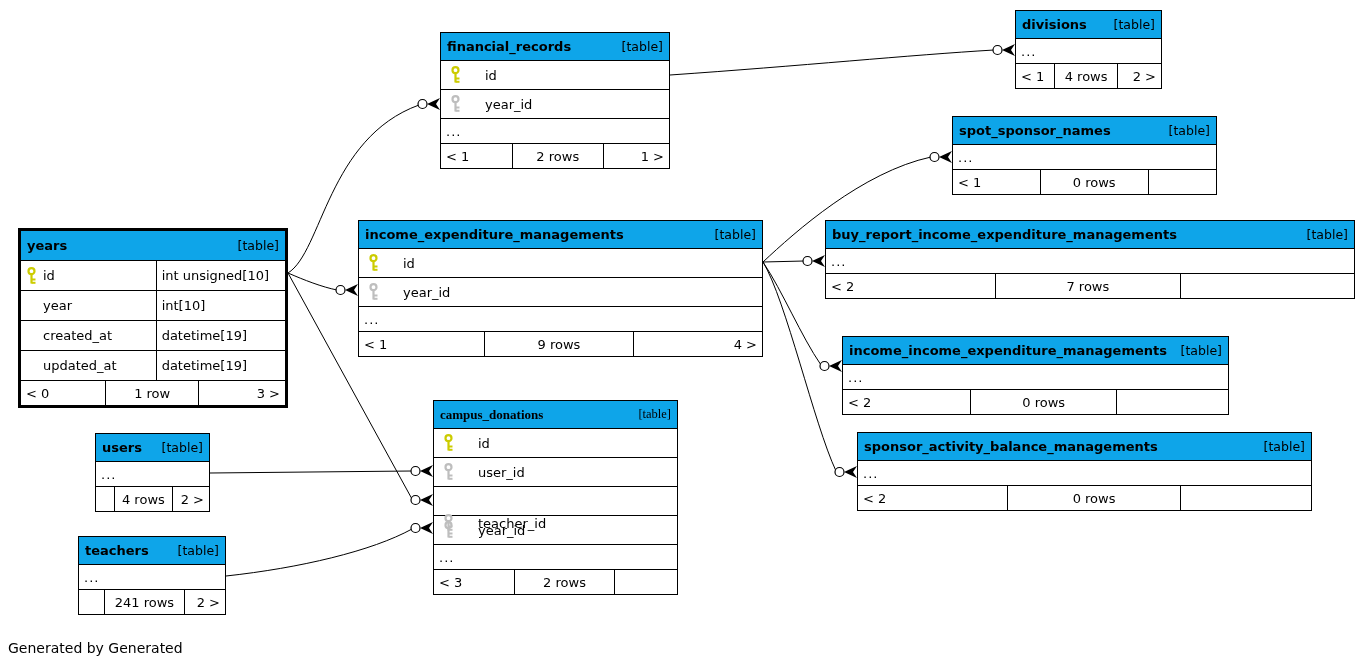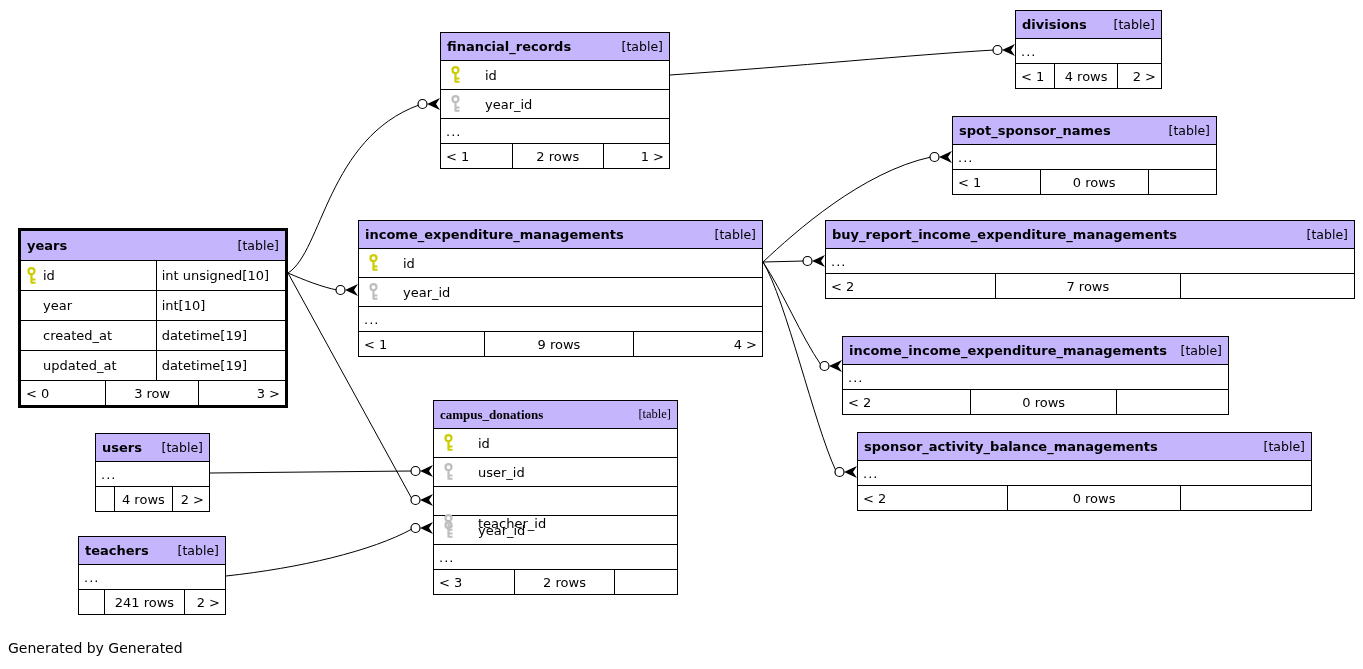--- a/index.html
+++ b/index.html
@@ -3,21 +3,21 @@
 <meta charset="utf-8">
 <style>
   html,body{margin:0;padding:0;background:#fff;}
   #canvas{position:relative;width:1363px;height:669px;background:#fff;overflow:hidden;
           font-family:"DejaVu Sans",sans-serif;color:#000;}
   #edges{position:absolute;left:0;top:0;z-index:1;}
   #tables{position:absolute;left:0;top:0;width:100%;height:100%;z-index:2;pointer-events:none;}
   .tbl{position:absolute;background:#fff;border:1px solid #000;box-sizing:border-box;
        font-size:13px;pointer-events:auto;}
   .tbl.emph{border-width:3px;}
-  .hdr{display:flex;justify-content:space-between;align-items:center;background:#c4b5fd;
+  .hdr{display:flex;justify-content:space-between;align-items:center;background:#0ea5e9;
        border-bottom:1px solid #000;padding:0 6px;box-sizing:border-box;}
   .tname{font-weight:bold;white-space:nowrap;}
   .badge{font-size:12.5px;margin-left:10px;white-space:nowrap;}
   .row{display:flex;align-items:center;border-bottom:1px solid #000;box-sizing:border-box;}
   .keyw{width:11px;height:18px;margin-left:9px;flex:0 0 11px;}
   .keyw.hiddenkey{visibility:hidden;}
   .rname{margin-left:24px;white-space:nowrap;}
   .emph .keyw{margin-left:5px;}
   .emph .rname{margin-left:6px;}
   .ncell{display:flex;align-items:center;height:100%;box-sizing:border-box;}
@@ -211,21 +211,21 @@
                 <line x1="5.5" y1="7.2" x2="5.5" y2="16.5" stroke="#bebebe" stroke-width="2.2"></line>
                 <line x1="5.5" y1="12.5" x2="9.5" y2="12.5" stroke="#bebebe" stroke-width="2"></line>
                 <line x1="5.5" y1="15.8" x2="9.5" y2="15.8" stroke="#bebebe" stroke-width="2"></line>
               </svg></span>
             <span class="rname">updated_at</span>
           </div>
           <div class="tcell">datetime[19]</div>
         </div>
         <div class="frow" style="height: 24px;">
           <div class="fc left" style="flex: 0 0 32%;">&lt; 0</div>
-          <div class="fc center b" style="flex: 0 0 35%;">3 row</div>
+          <div class="fc center b" style="flex: 0 0 35%;">1 row</div>
           <div class="fc right b" style="flex: 0 0 33%;">3 &gt;</div>
         </div>
       </div>
       <div class="tbl" style="left: 358px; top: 220px; width: 405px;">
         <div class="hdr" style="height: 28px;">
           <span class="tname">income_expenditure_managements</span>
           <span class="badge">[table]</span>
         </div>
         <div class="row attr" style="height: 29px;">
           <div class="ncell" style="flex: 1 1 0%;">

